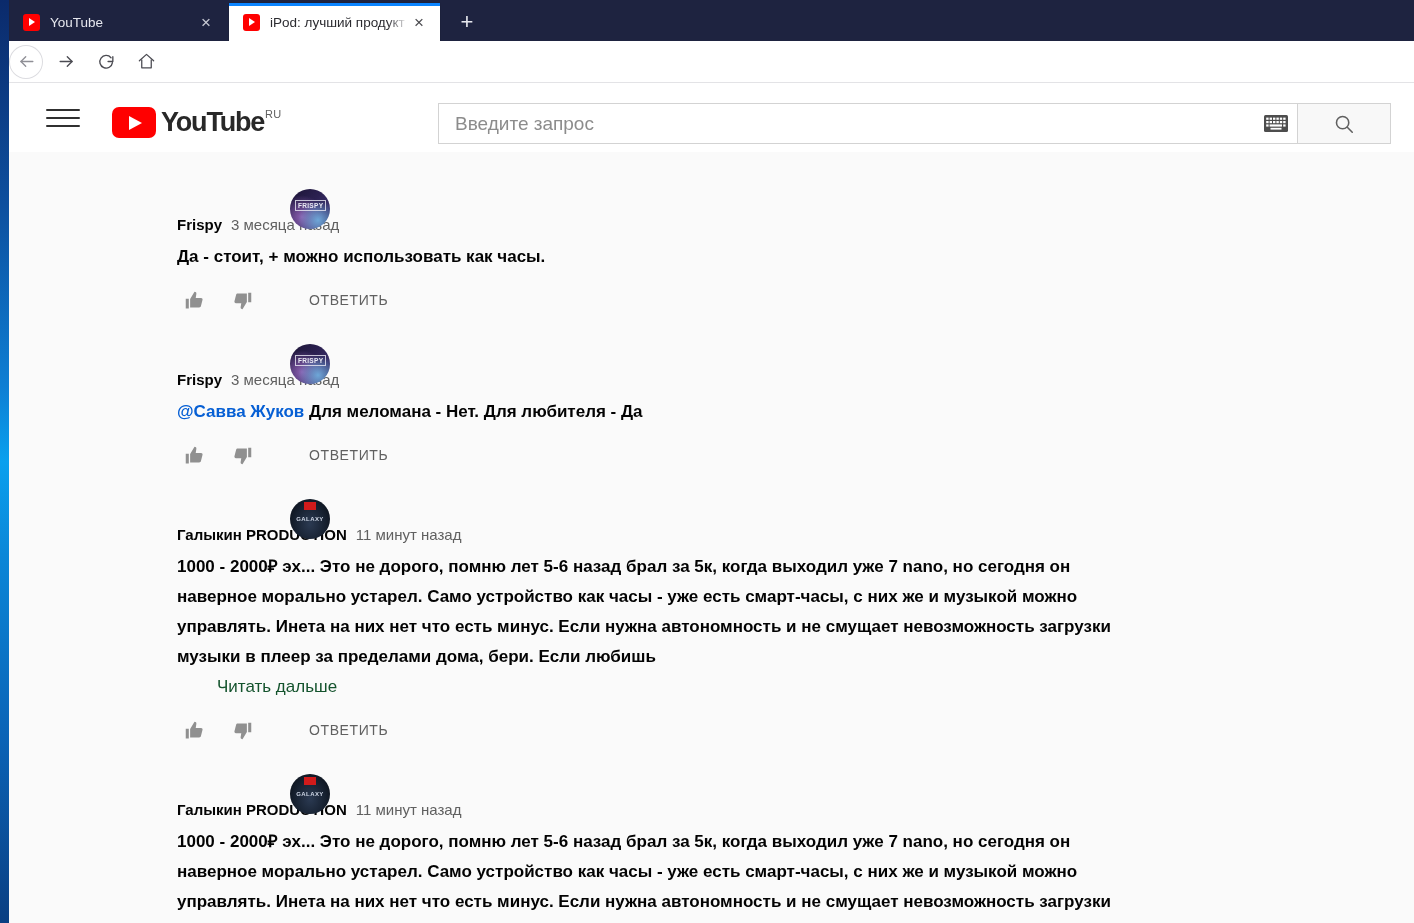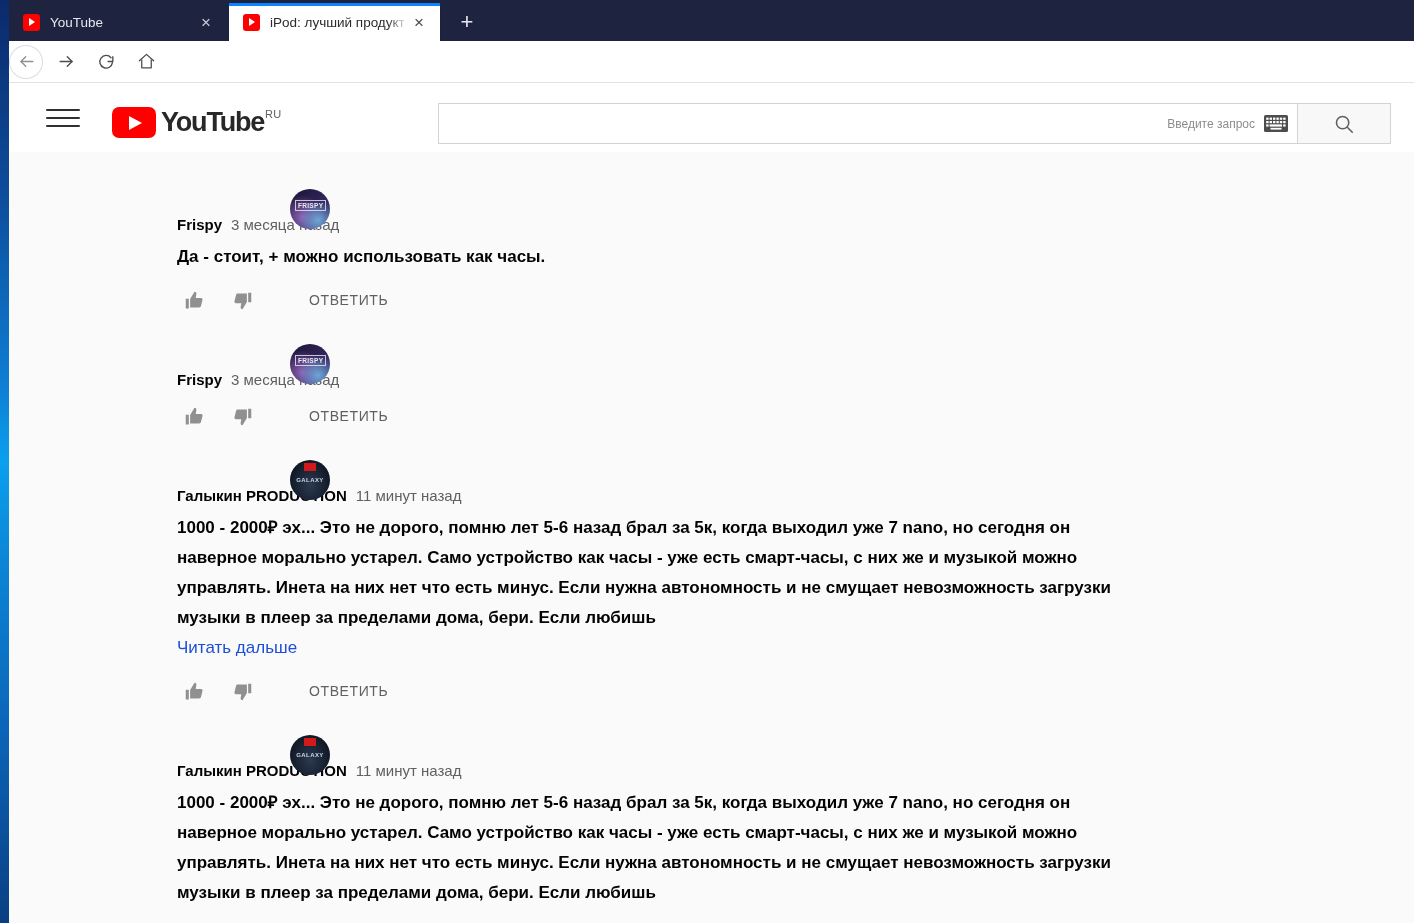--- a/index.html
+++ b/index.html
@@ -181,24 +181,23 @@
   }
   #search-box {
     width: 860px; height: 41px;
     border: 1px solid #d3d3d3;
     background: #fff;
     display: flex; align-items: center;
     padding: 0 0 0 16px;
   }
   #search-input {
     flex: 1 1 auto; border: 0; outline: 0;
-    font-size: 12px; color: #a16207;
+    font-size: 19px; color: #a16207;
     font-family: "Liberation Sans", sans-serif;
     background: transparent;
-    text-align: right;
   }
   #search-input::placeholder { color: #8c8c8c; }
   #keyboard-button {
     width: 42px; display: flex; align-items: center; justify-content: center;
   }
   #search-submit {
     width: 93px; height: 41px;
     border: 1px solid #d3d3d3; border-left: 0;
     background: #f8f8f8;
     display: flex; align-items: center; justify-content: center;
@@ -282,21 +281,21 @@
   }
   .comment-body {
     font-size: 17px; line-height: 30px; color: #030303;
     max-width: 975px;
     white-space: pre-wrap;
     font-weight: bold;
   }
   .comment-mention { color: #065fd4; }
   .read-more {
     display: inline-block;
-    font-size: 17px; line-height: 30px; color: #1d4ed8;
+    font-size: 17px; line-height: 30px; color: #14532d; margin-left: 40px;
   }
   .comment-actions {
     display: flex; align-items: center;
     margin-top: 13px;
     gap: 0;
   }
   .icon-btn {
     width: 34px; height: 30px;
     display: flex; align-items: center; justify-content: center;
     color: #909090;
@@ -464,20 +463,21 @@
             </span>
             <span class="reply-btn">ОТВЕТИТЬ</span>
           </div>
         </div>
         <div class="comment">
           <div class="comment-avatar avatar-frispy"></div>
           <div class="comment-header">
             <span class="comment-author">Frispy</span>
             <span class="comment-time">3 месяца назад</span>
           </div>
+          <div class="comment-body"><span class="comment-mention">@Савва Жуков</span><span> Для меломана - Нет. Для любителя - Да</span></div>
           <div class="comment-actions">
             <span class="icon-btn">
               <svg width="21" height="21" viewBox="0 0 24 24" fill="currentColor">
                 <path d="M2 10h3.5v11H2zM7 10.4L12 2c1.5 0 2.4 1 2.1 2.5L13.4 9h6.1c1.2 0 2 1 1.7 2.2l-1.9 7.5c-.2.9-1 1.3-1.9 1.3H7z"></path>
               </svg>
             </span>
             <span class="icon-btn dislike">
               <svg width="21" height="21" viewBox="0 0 24 24" fill="currentColor">
                 <path d="M22 14h-3.5V3H22zM17 13.6L12 22c-1.5 0-2.4-1-2.1-2.5l.7-4.5H4.5c-1.2 0-2-1-1.7-2.2l1.9-7.5C4.9 4.4 5.7 4 6.6 4H17z"></path>
               </svg>

